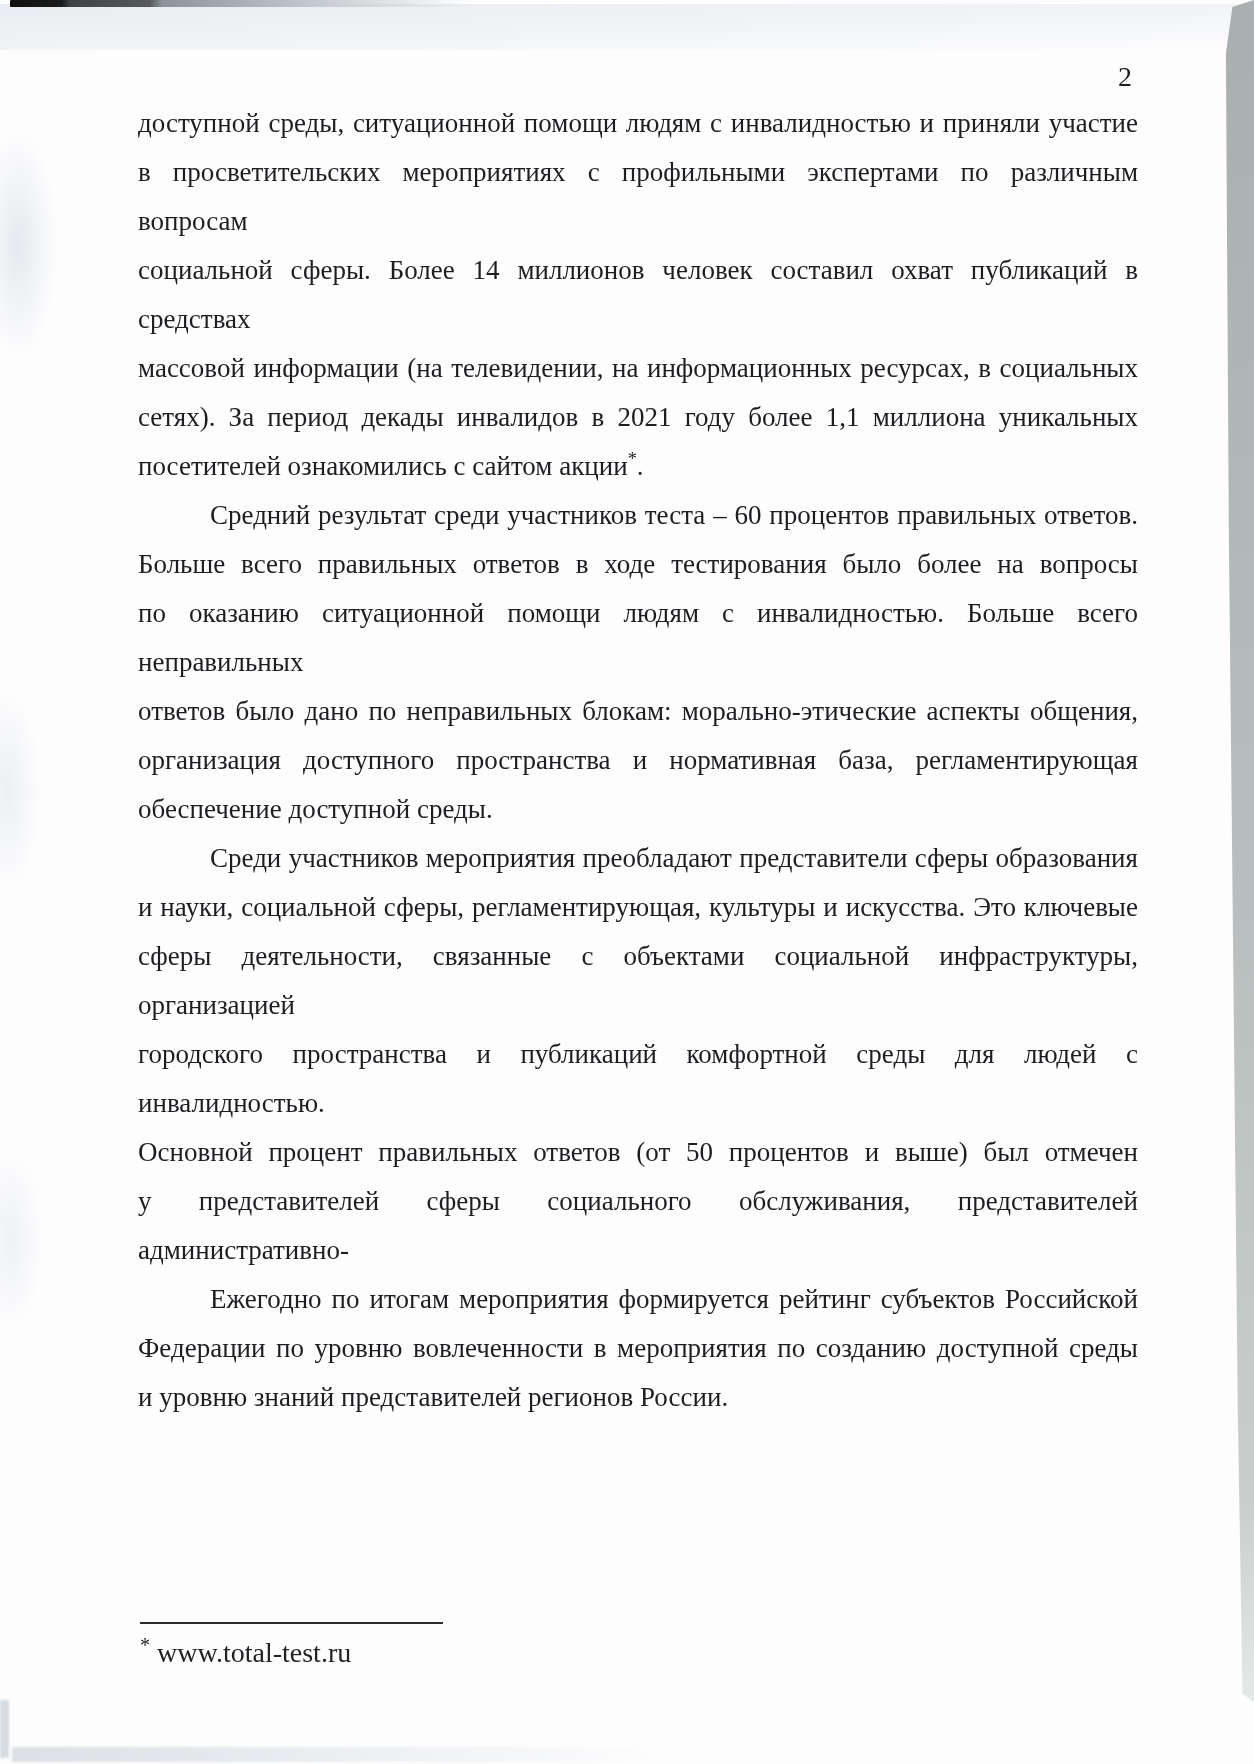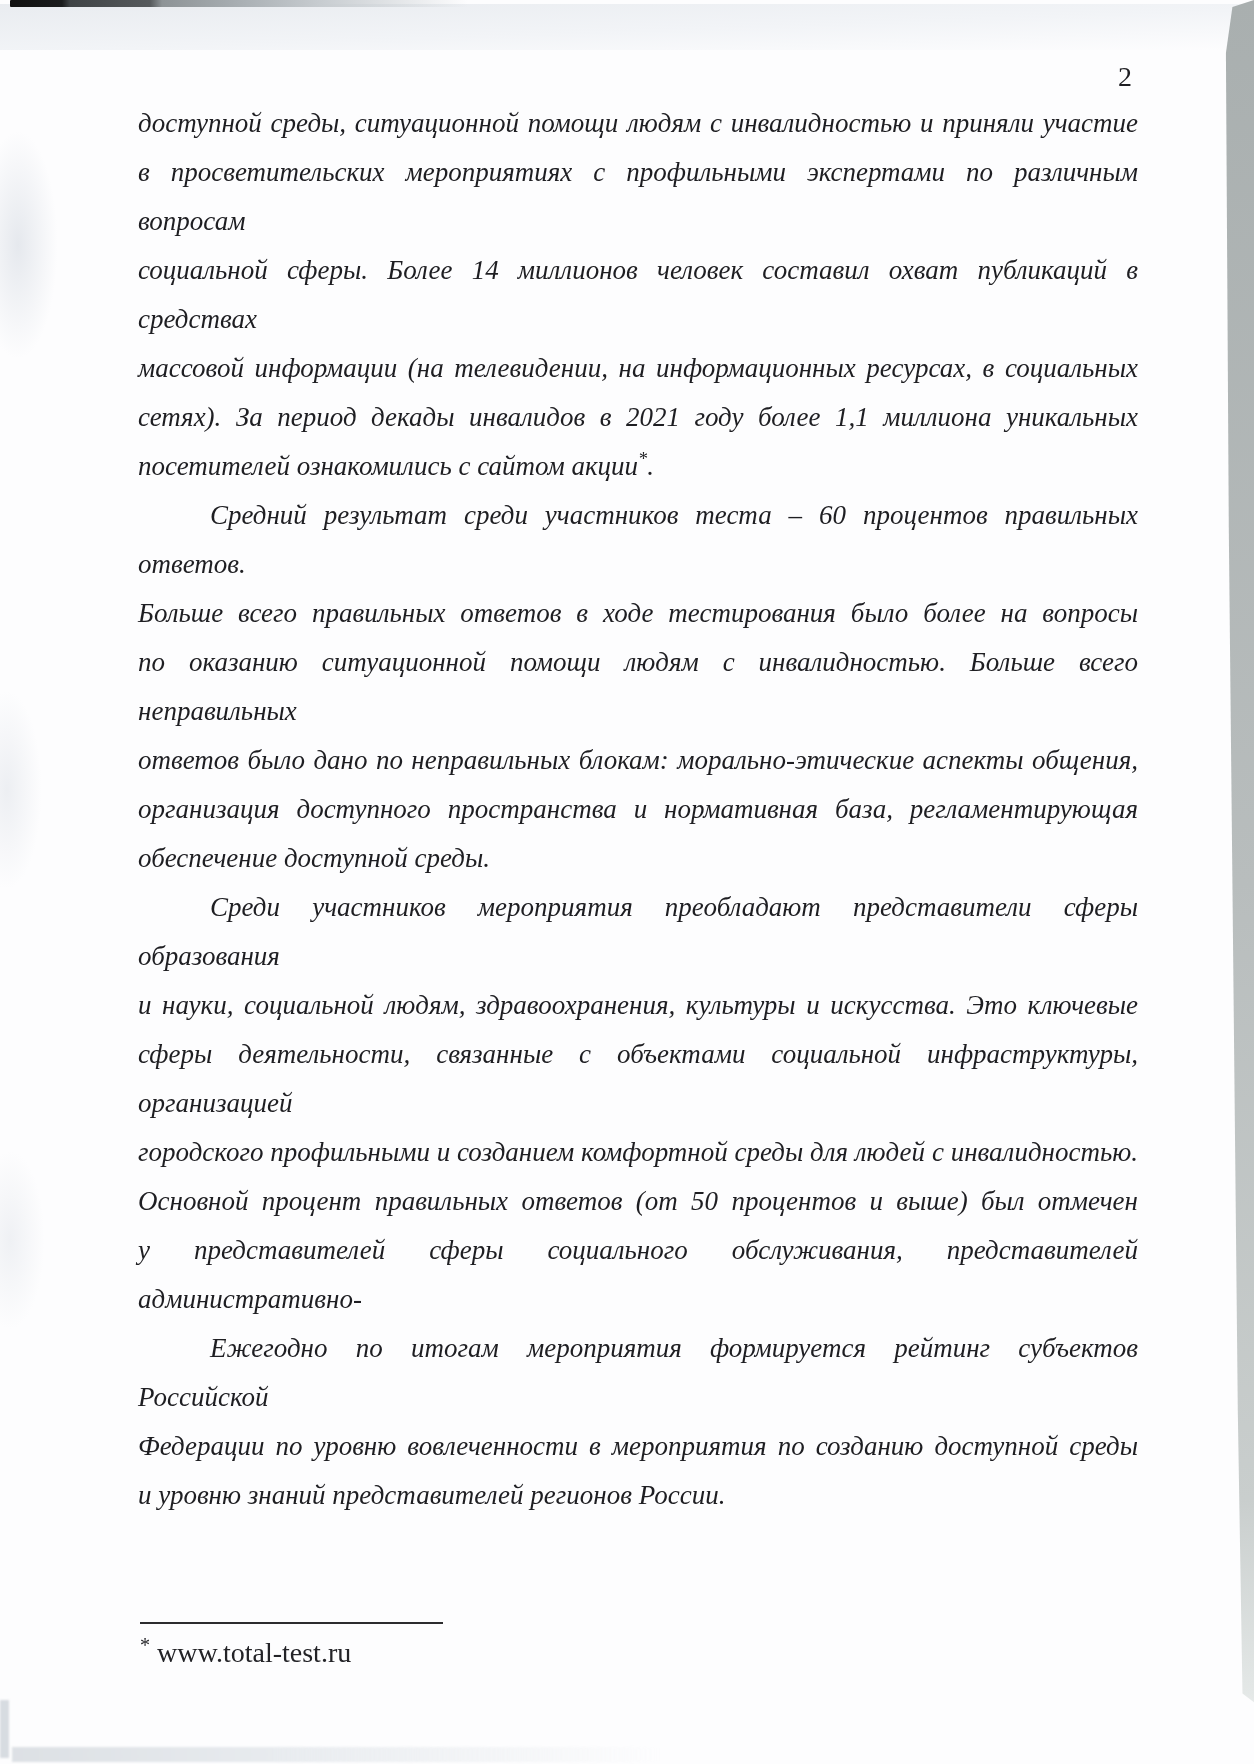--- a/index.html
+++ b/index.html
@@ -38,21 +38,21 @@
   .blob2{left:-28px;top:690px;width:70px;height:200px;opacity:.7;}
   .blob3{left:-25px;top:1150px;width:70px;height:180px;opacity:.6;}
   
   .page-number{
     position:absolute;left:1118px;top:62px;font-size:28px;line-height:30px;
   }
   .textblock{
     position:absolute;left:138px;top:99px;width:1000px;
     font-size:27px;line-height:49px;
   }
-  .line{text-align:justify;text-align-last:justify;white-space:normal;font-style:italic;}
+  .line{text-align:justify;text-align-last:justify;white-space:normal;}
   .line.last{text-align:right;text-align-last:left;}
   .line.first{text-indent:72px;}
   sup.fnref{font-size:0.68em;vertical-align:super;line-height:0;}
   .footnote-rule{
     position:absolute;left:140px;top:1622px;width:303px;height:2px;background:#2c2c2e;
   }
   .footnote{
     position:absolute;left:140px;top:1638px;font-size:28px;line-height:30px;color:#232327;
   }
   .footnote sup{font-size:0.72em;vertical-align:super;line-height:0;margin-right:7px;}
@@ -81,23 +81,23 @@
   <div class="line last"><span>посетителей ознакомились с сайтом акции</span><sup class="fnref">*</sup><span>.</span></div>
 
   <div class="line first">Средний результат среди участников теста – 60 процентов правильных ответов.</div>
   <div class="line">Больше всего правильных ответов в ходе тестирования было более на вопросы</div>
   <div class="line">по оказанию ситуационной помощи людям с инвалидностью. Больше всего неправильных</div>
   <div class="line">ответов было дано по неправильных блокам: морально-этические аспекты общения,</div>
   <div class="line">организация доступного пространства и нормативная база, регламентирующая</div>
   <div class="line last">обеспечение доступной среды.</div>
 
   <div class="line first">Среди участников мероприятия преобладают представители сферы образования</div>
-  <div class="line">и науки, социальной людям, здравоохранения, культуры и искусства. Это ключевые</div>
+  <div class="line">и науки, социальной сферы, регламентирующая, культуры и искусства. Это ключевые</div>
   <div class="line">сферы деятельности, связанные с объектами социальной инфраструктуры, организацией</div>
-  <div class="line">городского профильными и созданием комфортной среды для людей с инвалидностью.</div>
+  <div class="line">городского пространства и публикаций комфортной среды для людей с инвалидностью.</div>
   <div class="line">Основной процент правильных ответов (от 50 процентов и выше) был отмечен</div>
   <div class="line">у представителей сферы социального обслуживания, представителей административно-</div>
 
   <div class="line first">Ежегодно по итогам мероприятия формируется рейтинг субъектов Российской</div>
   <div class="line">Федерации по уровню вовлеченности в мероприятия по созданию доступной среды</div>
   <div class="line last">и уровню знаний представителей регионов России.</div>
 
 </div>
 
 <div class="footnote-rule"></div>

